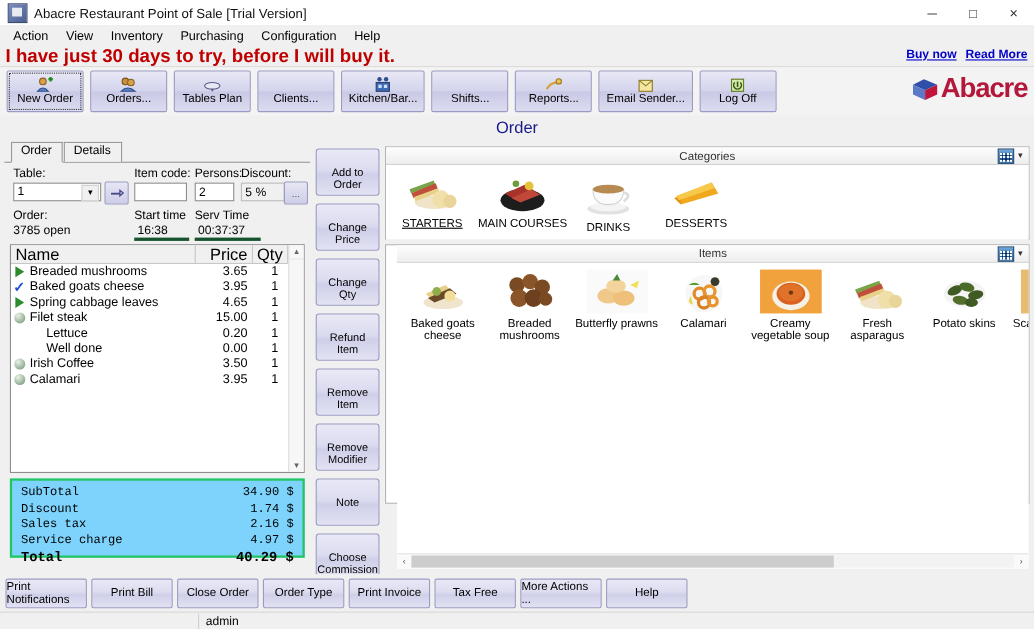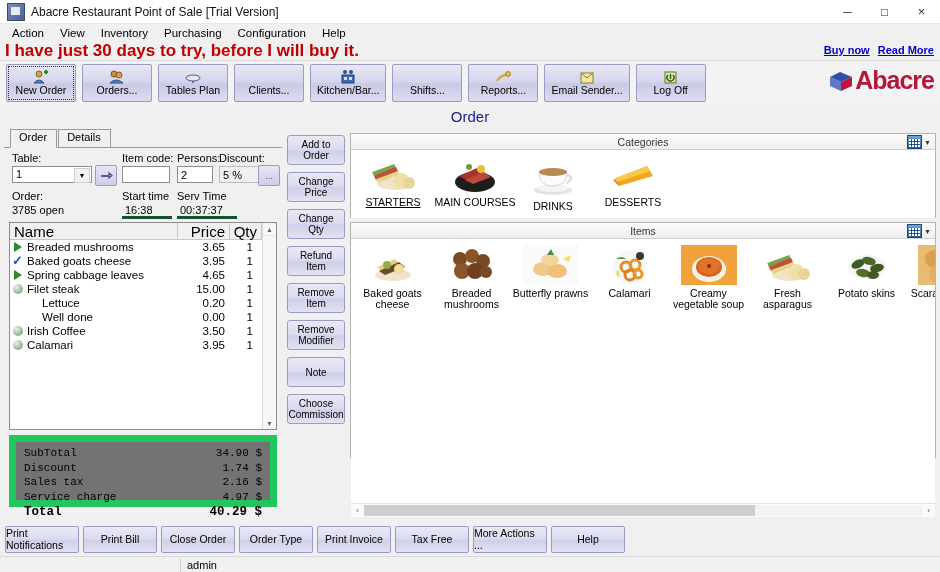--- a/index.html
+++ b/index.html
@@ -84,31 +84,31 @@
   .ico{width:13px;height:12px;margin-right:2px;flex:none;position:relative;}
   .ico.tri:before{content:"";position:absolute;left:2px;top:1px;border-left:8px solid #2c8b2c;border-top:5px solid transparent;border-bottom:5px solid transparent;}
   .ico.chk{color:#1f4fd8;font-size:13px;line-height:11px;font-weight:bold;}
   .ico.ball:before{content:"";position:absolute;left:1px;top:1px;width:10px;height:10px;border-radius:50%;background:radial-gradient(circle at 35% 30%,#e8f2e8,#9db89d 60%,#6f8a6f);}
   .vscroll{position:absolute;right:0;top:0;width:13px;height:100%;background:#f7f7f7;border-left:1px solid #dcdcdc;}
   .vscroll .up,.vscroll .dn{height:12px;display:flex;align-items:center;justify-content:center;font-size:7px;color:#666;}
   .vscroll .up{border-bottom:1px solid #e6e6e6;}
   .vscroll .dn{position:absolute;bottom:0;left:0;right:0;}
 
   
-  .totals{position:absolute;left:5px;top:305px;width:268px;height:72px;background:#737373;border:7px solid #22c55e;box-sizing:border-box;padding:4px 8px 0 8px;font-family:"Liberation Mono","DejaVu Sans Mono",monospace;font-size:11px;}
+  .totals{position:absolute;left:5px;top:305px;width:268px;height:72px;background:#7dd3fc;border:2px solid #22c55e;box-sizing:border-box;padding:4px 8px 0 8px;font-family:"Liberation Mono","DejaVu Sans Mono",monospace;font-size:11px;}
   .trow{display:flex;justify-content:space-between;line-height:14.5px;}
   .trow.grand{font-weight:bold;font-size:12.5px;line-height:17px;}
 
   
   .midcol{position:absolute;left:287px;top:5px;width:58px;}
-  .mbtn{width:58px;height:30px;margin-bottom:7px;
+  .mbtn{width:58px;height:43px;margin-bottom:7px;
     background:linear-gradient(180deg,#e8e8f6 0%,#dcdcf0 45%,#cfcfe9 55%,#e2e2f3 100%);
     border:1px solid #9a9ac4;border-radius:3px;
-    display:flex;align-items:center;justify-content:center;text-align:center;
-    font-size:10px;line-height:11px;color:#000;padding:0 2px;box-sizing:border-box;}
+    display:flex;align-items:flex-start;justify-content:center;text-align:center;
+    font-size:10px;line-height:11px;color:#000;padding:16px 2px;box-sizing:border-box;}
 
   
   .rightpane{position:absolute;left:350px;top:3px;width:586px;height:385px;}
   .panel{border:1px solid #b4b4b4;background:#fff;box-sizing:border-box;}
   .ptitle{height:15px;background:linear-gradient(180deg,#fdfdfd,#eeeeee);border-bottom:1px solid #d0d0d0;
           display:flex;align-items:center;justify-content:center;position:relative;font-size:10.5px;color:#333;}
   .gridicon{position:absolute;right:4px;top:1px;display:flex;align-items:center;}
   .gridicon .gi{width:13px;height:12px;background:linear-gradient(180deg,#6fa8dc,#2a6099);border:1px solid #1c4670;position:relative;}
   .gridicon .gi:before{content:"";position:absolute;left:1px;top:3px;right:1px;bottom:1px;background:
      repeating-linear-gradient(90deg,#fff 0 2px,#2a6099 2px 3px),
@@ -465,21 +465,21 @@
                   <path d="M42 17 q8 2 0 8" fill="none" stroke="#ddd" stroke-width="2.5"></path>
                 </svg></span><span class="cap">DRINKS</span></div>
             <div class="cell" style="left: 240px; top: 4px;"><span class="thumb"><svg width="56" height="40" viewBox="0 0 56 40">
                   <path d="M8 26 L42 12 L48 22 L14 32 Z" fill="#f0a81e"></path>
                   <path d="M8 26 L14 32 L14 26 Z" fill="#e0921a"></path>
                   <path d="M10 24 L42 12 L45 17 L12 28 Z" fill="#f8c84a"></path>
                 </svg></span><span class="cap">DESSERTS</span></div>
           </div>
       </div>
 
-      <div class="panel" style="height:236px;margin-top:4px;">
+      <div class="panel" style="height:236px;margin-top:4px;padding-left:10px;">
         <div class="ptitle">
           <span>Items</span>
           <span class="gridicon">
             <span class="gi"></span>
             <span class="ga">▼</span>
           </span>
         </div>
         <div class="itembody" style="height:278px;" id="item-grid">
             <div class="cell" style="left: 555px; top: 6px; width: 79px;"><span class="thumb"><svg width="56" height="40" viewBox="0 0 56 40">
                   <rect width="56" height="40" fill="#e8bb72"></rect>

